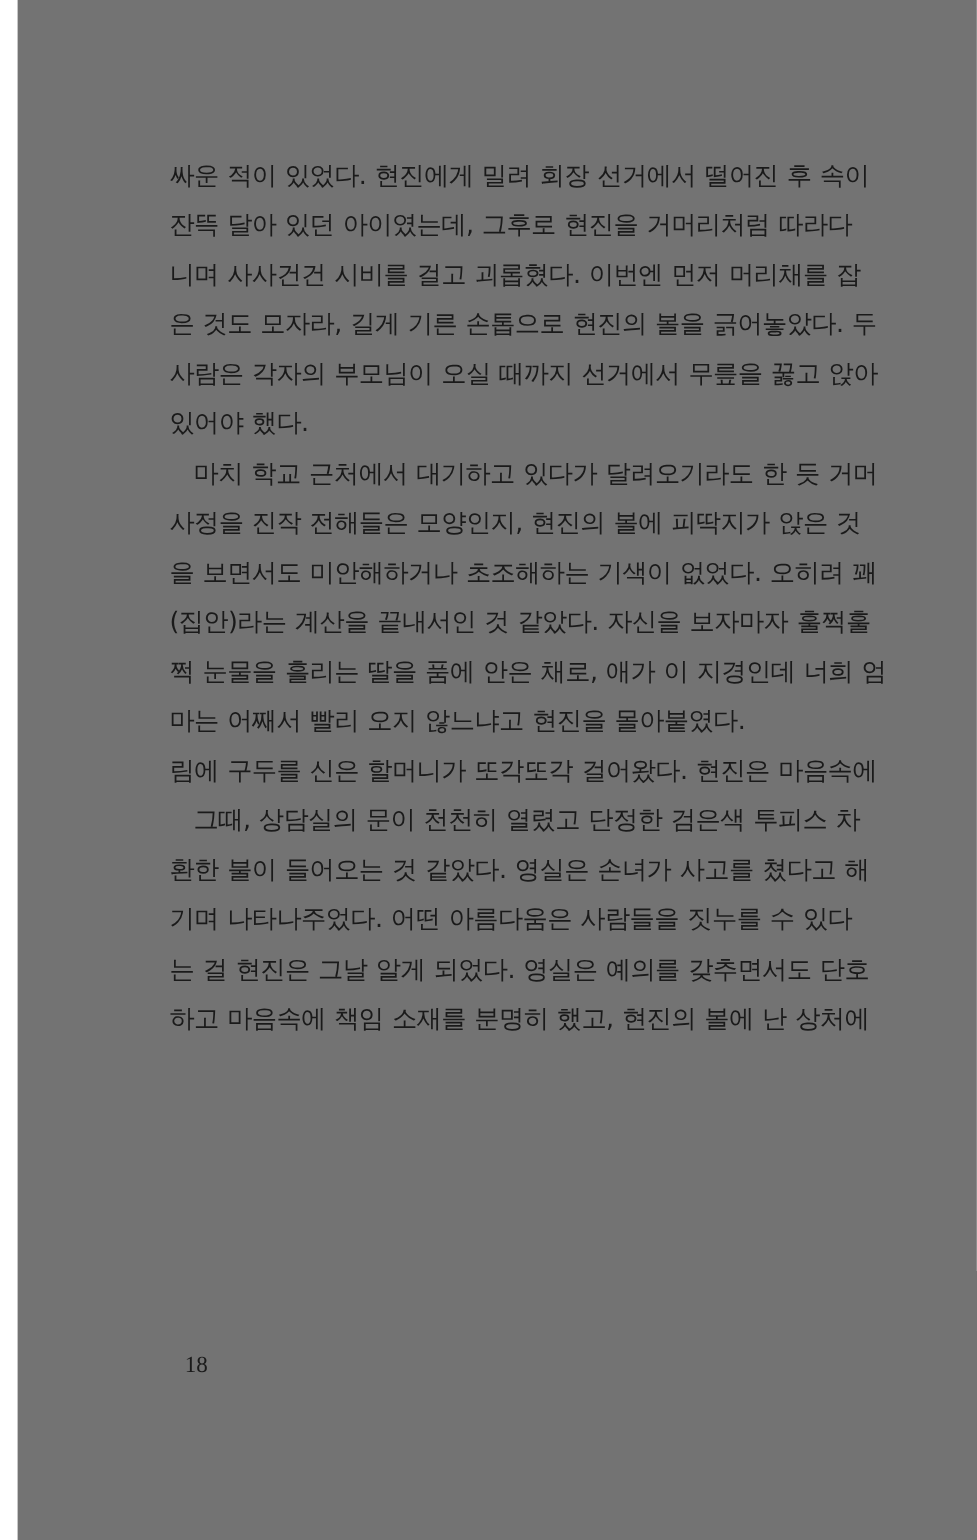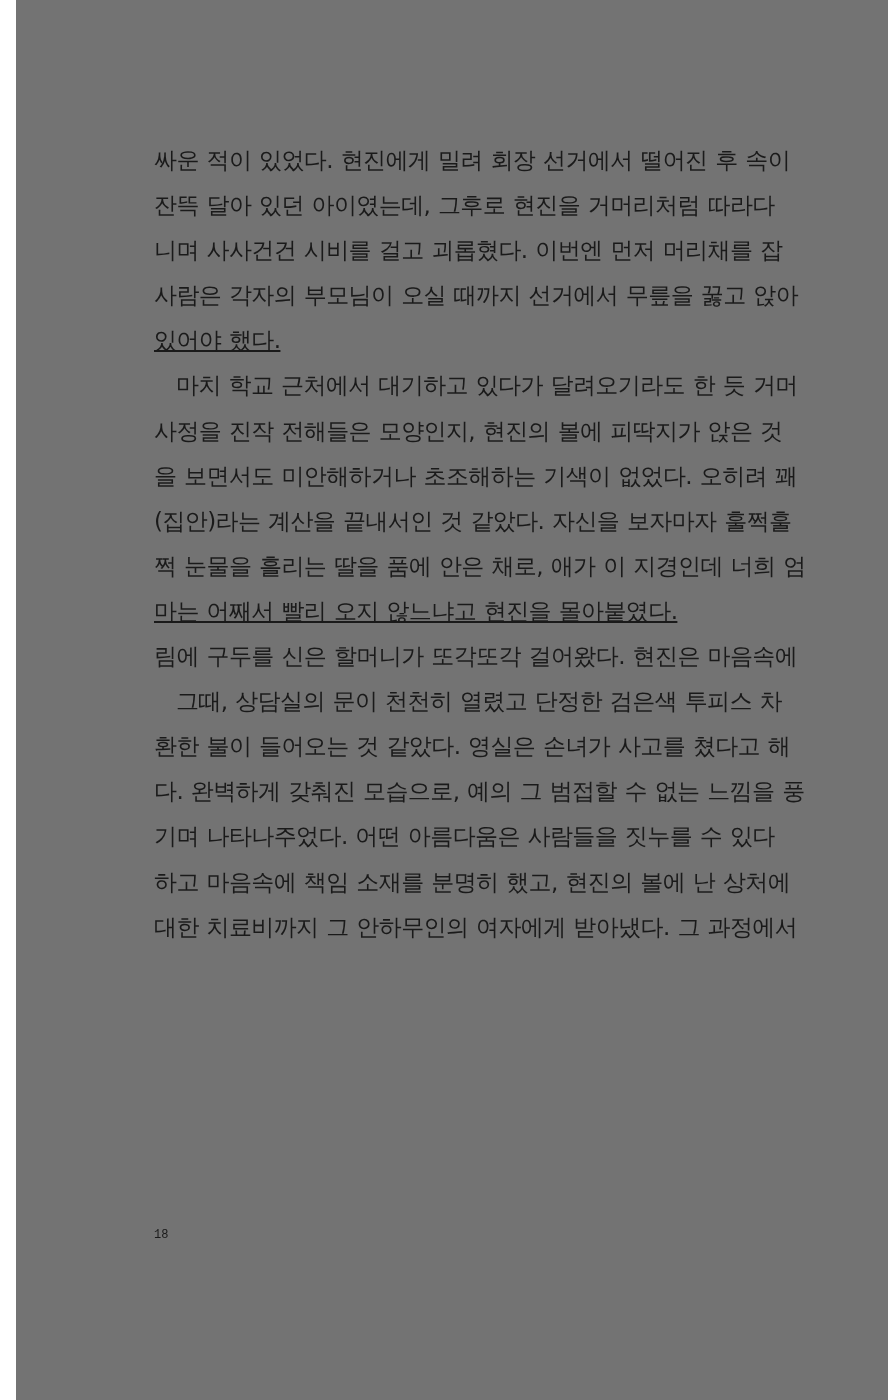--- a/index.html
+++ b/index.html
@@ -35,63 +35,62 @@
   .line {
     height: 45.1px;
     line-height: 45.1px;
     white-space: nowrap;
     text-align: justify;
     text-align-last: justify;
     display: block;
   }
   .line.last {
     text-align-last: left;
-    text-decoration: underline;
   }
   .line.indent {
     padding-left: 22px;
   }
   .page-number {
     position: absolute;
-    left: 138px;
+    left: 152px;
     top: 1228px;
-    font-family: Liberation Mono, monospace;
-    font-size: 12px;
+    font-family: Liberation Serif, serif;
+    font-size: 21px;
     color: #1a1a1a;
   }
 </style>
 </head>
 <body>
 
 <div class="page">
   <div class="text-block">
 
     <div>
       <span class="line">싸운 적이 있었다. 현진에게 밀려 회장 선거에서 떨어진 후 속이</span>
       <span class="line">잔뜩 달아 있던 아이였는데, 그후로 현진을 거머리처럼 따라다</span>
       <span class="line">니며 사사건건 시비를 걸고 괴롭혔다. 이번엔 먼저 머리채를 잡</span>
+      <span class="line">은 것도 모자라, 길게 기른 손톱으로 현진의 볼을 긁어놓았다. 두</span>
       <span class="line">사람은 각자의 부모님이 오실 때까지 선거에서 무릎을 꿇고 앉아</span>
       <span class="line last">있어야 했다.</span>
     </div>
 
     <div>
       <span class="line indent">마치 학교 근처에서 대기하고 있다가 달려오기라도 한 듯 거머</span>
       <span class="line">사정을 진작 전해들은 모양인지, 현진의 볼에 피딱지가 앉은 것</span>
       <span class="line">을 보면서도 미안해하거나 초조해하는 기색이 없었다. 오히려 꽤</span>
       <span class="line">(집안)라는 계산을 끝내서인 것 같았다. 자신을 보자마자 훌쩍훌</span>
       <span class="line">쩍 눈물을 흘리는 딸을 품에 안은 채로, 애가 이 지경인데 너희 엄</span>
       <span class="line last">마는 어째서 빨리 오지 않느냐고 현진을 몰아붙였다.</span>
     </div>
 
     <div>
       <span class="line">림에 구두를 신은 할머니가 또각또각 걸어왔다. 현진은 마음속에</span>
       <span class="line indent">그때, 상담실의 문이 천천히 열렸고 단정한 검은색 투피스 차</span>
       <span class="line">환한 불이 들어오는 것 같았다. 영실은 손녀가 사고를 쳤다고 해</span>
-      <span class="line">다. 완벽하게 갖춰진 모습으로, 예의 그 범접할 수 없는 느낌을 풍</span>
       <span class="line">기며 나타나주었다. 어떤 아름다움은 사람들을 짓누를 수 있다</span>
+      <span class="line">는 걸 현진은 그날 알게 되었다. 영실은 예의를 갖추면서도 단호</span>
       <span class="line">하고 마음속에 책임 소재를 분명히 했고, 현진의 볼에 난 상처에</span>
-      <span class="line">대한 치료비까지 그 안하무인의 여자에게 받아냈다. 그 과정에서</span>
     </div>
 
   </div>
 
   <div class="page-number">18</div>
 </div>
 
 </body></html>

